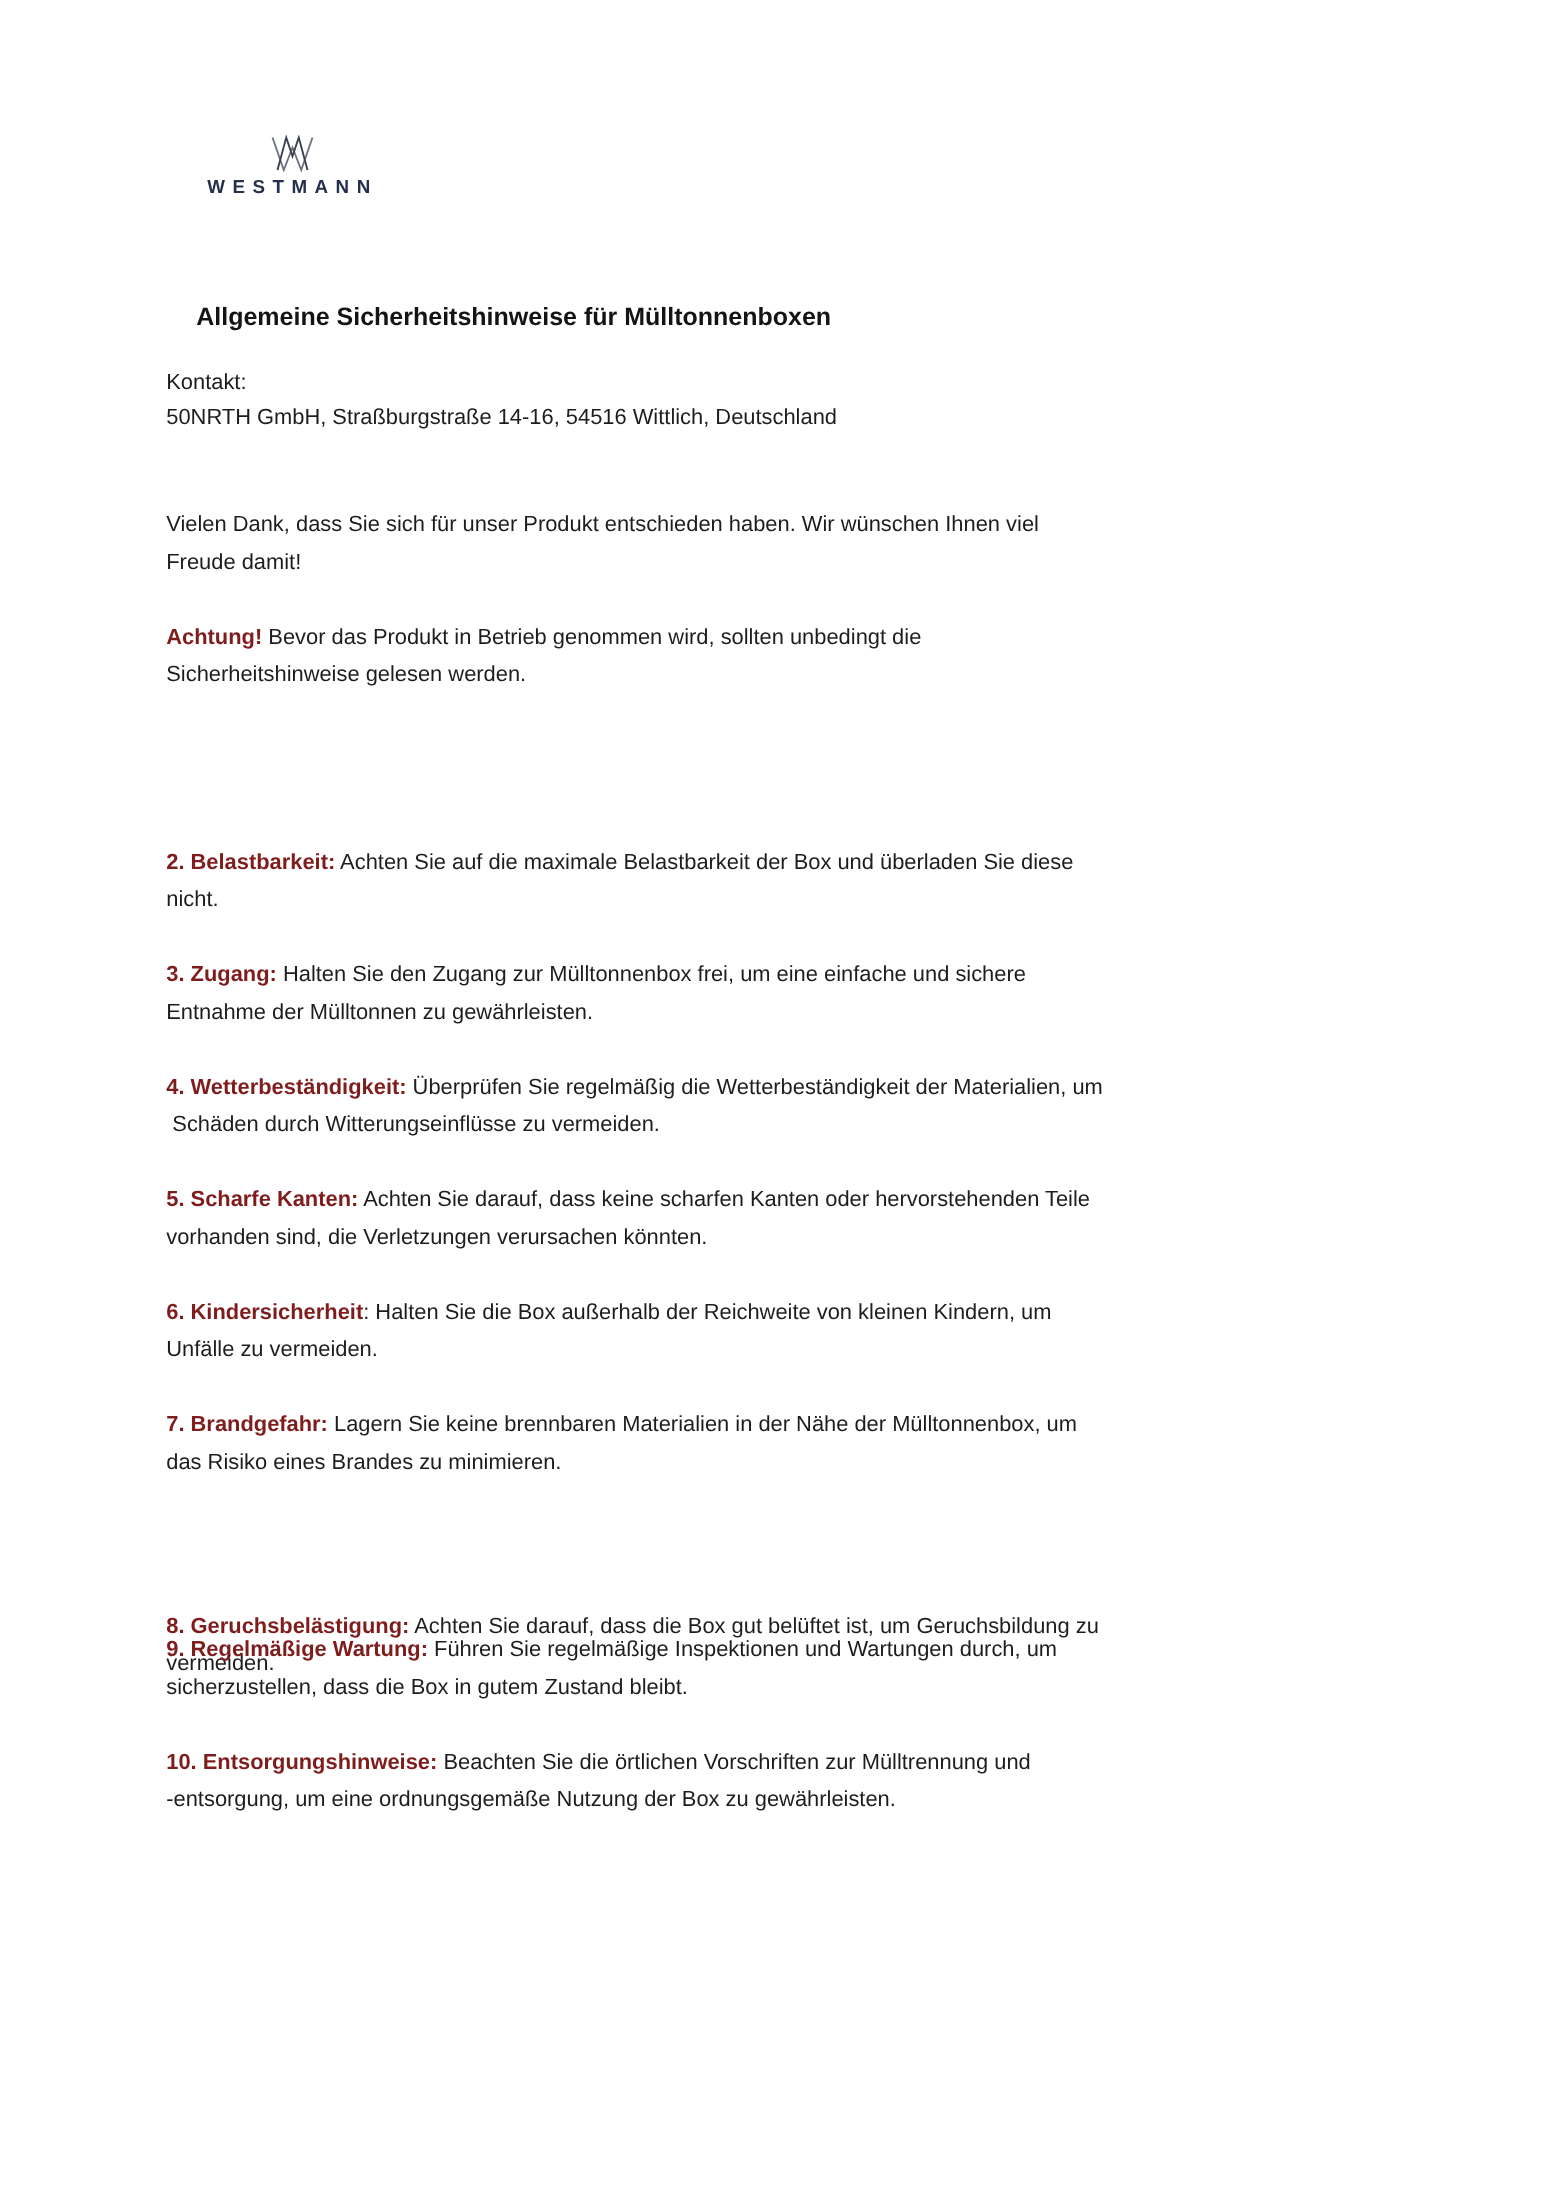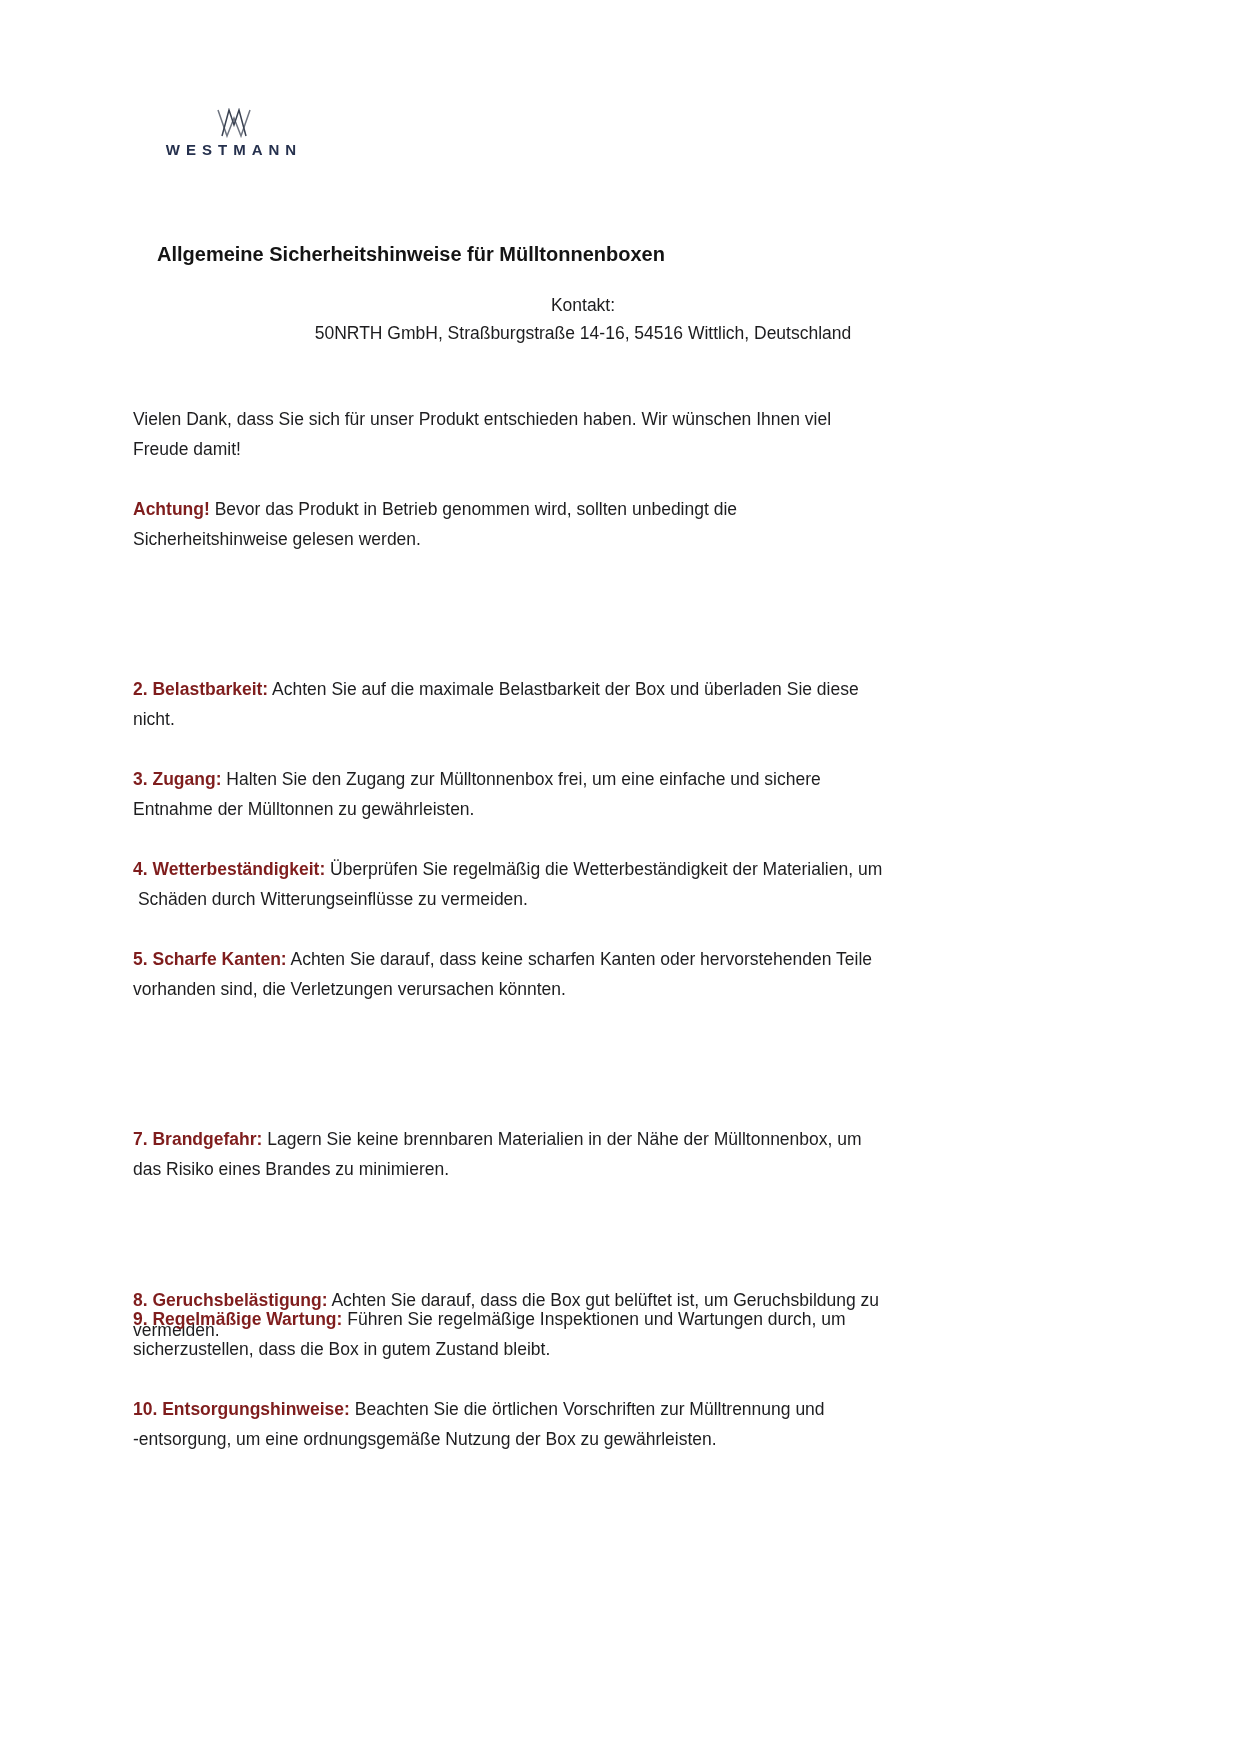--- a/index.html
+++ b/index.html
@@ -19,21 +19,21 @@
   .brand-name{
     font-size:15px;font-weight:bold;letter-spacing:6px;
     color:#25304d;white-space:nowrap;
   }
   .doc-title{
     position:absolute;left:133px;top:240px;width:980px;
     font-size:20px;font-weight:bold;line-height:28px;color:#141414;margin-left:24px;
   }
   .contact{
     position:absolute;left:133px;top:292px;width:900px;
-    font-size:17.5px;line-height:27.5px;text-align:center;
+    font-size:17.5px;line-height:27.5px;
   }
   .para{
     position:absolute;left:133px;width:900px;
     font-size:17.5px;line-height:30px;
     white-space:pre-wrap;
   }
   .para b{font-weight:bold;color:#7f1d1d;}
 </style>
 </head>
 <body>
@@ -67,20 +67,22 @@
 
   <div class="para" style="top:764px"><b>3. Zugang:</b><span> Halten Sie den Zugang zur Mülltonnenbox frei, um eine einfache und sichere
 Entnahme der Mülltonnen zu gewährleisten.</span></div>
 
   <div class="para" style="top:854px"><b>4. Wetterbeständigkeit:</b><span> Überprüfen Sie regelmäßig die Wetterbeständigkeit der Materialien, um
  Schäden durch Witterungseinflüsse zu vermeiden.</span></div>
 
   <div class="para" style="top:944px"><b>5. Scharfe Kanten:</b><span> Achten Sie darauf, dass keine scharfen Kanten oder hervorstehenden Teile
 vorhanden sind, die Verletzungen verursachen könnten.</span></div>
 
+  <div class="para" style="top:1034px"><b>6. Kindersicherheit</b><span>: Halten Sie die Box außerhalb der Reichweite von kleinen Kindern, um
+Unfälle zu vermeiden.</span></div>
 
   <div class="para" style="top:1124px"><b>7. Brandgefahr:</b><span> Lagern Sie keine brennbaren Materialien in der Nähe der Mülltonnenbox, um
 das Risiko eines Brandes zu minimieren.</span></div>
 
   <div class="para" style="top:1285px"><b>8. Geruchsbelästigung:</b><span> Achten Sie darauf, dass die Box gut belüftet ist, um Geruchsbildung zu
 vermeiden.</span></div>
 
   <div class="para" style="top:1304px"><b>9. Regelmäßige Wartung:</b><span> Führen Sie regelmäßige Inspektionen und Wartungen durch, um
 sicherzustellen, dass die Box in gutem Zustand bleibt.</span></div>
 

